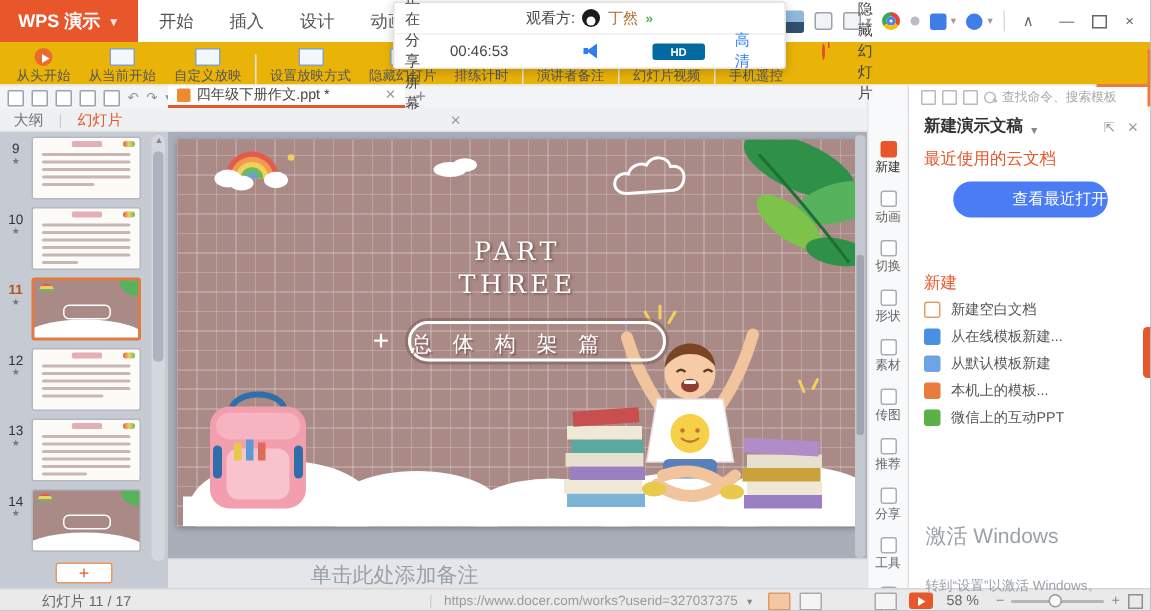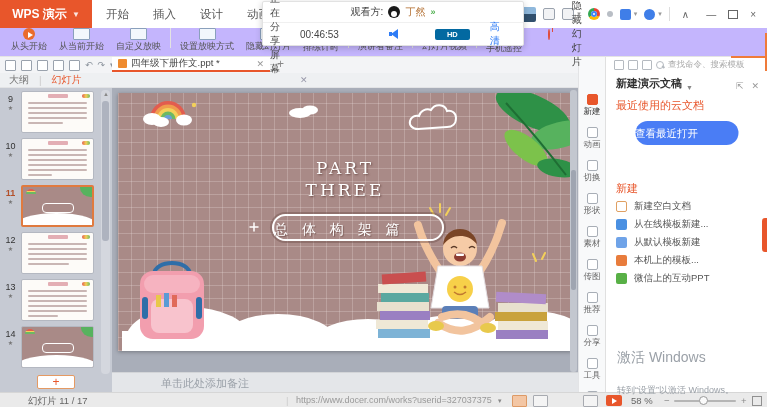--- a/index.html
+++ b/index.html
@@ -22,22 +22,22 @@
   .bsq{width:11px;height:11px;border-radius:2px;background:#3f7ee8}
   .bcr{width:11px;height:11px;border-radius:50%;background:#3f7ee8}
   .mini-caret{font-size:7px;color:#999;margin-left:-4px}
   .vdiv{width:1px;height:14px;background:#ddd}
   .wbtn{font-size:10px;color:#666;padding:0 5px}
   .restore{width:8px;height:7px;border:1px solid #666}
   .cornerline-h{position:absolute;right:0;top:56px;width:36px;height:2px;background:#ef7b3a;z-index:35}
   .cornerline-v{position:absolute;right:0;top:33px;width:2px;height:38px;background:#ef7b3a;z-index:35}
 
   
-  .ribbon{position:absolute;left:0;top:28px;width:767px;height:29px;background:#c4b5fd;border-bottom:1px solid #e4e4e4;
-          display:flex;align-items:flex-start;padding-left:5px;box-sizing:border-box}
+  .ribbon{position:absolute;left:0;top:28px;width:767px;height:29px;background:#eab308;border-bottom:1px solid #e4e4e4;
+          display:flex;align-items:flex-end;padding-left:5px;box-sizing:border-box}
   .rbtn{display:flex;flex-direction:column;align-items:center;justify-content:center;padding:0 6px;font-size:9px;color:#555;line-height:1.1;gap:2px;white-space:nowrap}
   .rsep{width:1px;height:20px;background:#e3e3e3;margin:0 3px}
   .ric{width:15px;height:10px;border:1px solid #8aa0bc;background:#f2f7fc;border-radius:1px;position:relative}
   .ric-play{width:12px;height:12px;border:none;border-radius:50%;background:#ea6b2d}
   .ric-play:after{content:"";position:absolute;left:4.5px;top:3.5px;border-left:5px solid #fff;border-top:3px solid transparent;border-bottom:3px solid transparent}
   .ric-clock{width:11px;height:11px;border-radius:50%}
   .ric-phone{width:7px;height:12px;border-radius:2px}
 
   
   .qatrow{position:absolute;left:0;top:57px;width:767px;height:16px;background:#f3f4f6;border-bottom:1px solid #e6e7e9}
@@ -110,21 +110,21 @@
   .slide svg{position:absolute;left:0;top:0}
   .part{position:absolute;left:0;top:64px;width:454px;text-align:center;color:#fff;
         font-family:"DejaVu Serif","Liberation Serif",serif;font-size:17px;letter-spacing:3px;line-height:1.3;
         text-shadow:1px 1px 2px rgba(90,55,50,.75)}
   .pill{position:absolute;left:154px;top:121px;width:172px;height:27px;border:2px solid #fff;border-radius:17px;
         box-shadow:0 0 0 2px rgba(110,80,76,.45);color:#fff;font-size:14px;letter-spacing:5px;text-align:left;
         line-height:27px;text-shadow:1px 1px 1px rgba(90,55,50,.6);box-sizing:border-box}
   .vscroll{position:absolute;right:1px;top:2px;width:7px;height:282px;background:#c3c7cf;border-radius:3px}
   .vthumb{position:absolute;left:1px;top:80px;width:5px;height:120px;background:#9fa5b1;border-radius:2px}
   .notesbar{position:absolute;left:0;top:284px;width:466px;height:20px;background:#e4e6e9;border-top:1px solid #d3d5d8;
-            font-size:11px;color:#9aa0a8;line-height:20px;padding-left:49px;box-sizing:border-box}
+            font-size:14px;color:#9aa0a8;line-height:20px;padding-left:95px;box-sizing:border-box}
 
   
   .rtoolbar{position:absolute;left:578px;top:57px;width:27px;height:335px;background:#f8f9fa;border-left:1px solid #e3e4e6;box-sizing:border-box}
   .rtitem{width:100%;height:30px;display:flex;flex-direction:column;align-items:center;justify-content:center;gap:1px;
           font-size:8.5px;color:#666;margin-top:3px}
   .rtitem:first-child{margin-top:34px}
   .rticon{width:9px;height:9px;border:1px solid #a8aeb6;border-radius:2px;background:#fff}
   .rtitem.active .rticon{background:#e8562b;border-color:#e8562b}
   .rtitem.active{color:#333}
 
@@ -134,21 +134,21 @@
              font-size:8.5px;color:#aaa;box-sizing:border-box;white-space:nowrap}
   .sqicon{width:8px;height:8px;border:1px solid #b5bac0;border-radius:1px}
   .mag{width:6px;height:6px;border:1.5px solid #b5bac0;border-radius:50%;position:relative;flex:none}
   .mag:after{content:"";position:absolute;left:4.5px;top:4.5px;width:3px;height:1.5px;background:#b5bac0;transform:rotate(45deg)}
   .pheader{position:absolute;left:10px;top:19px;right:8px;height:15px;display:flex;align-items:flex-end;gap:4px;
            font-size:11px;font-weight:bold;color:#333}
   .pheader .caret{font-size:7px;color:#888;font-weight:normal}
   .hicons{margin-left:auto;display:flex;gap:8px;color:#999;font-size:9px;font-weight:normal}
   .recent{position:absolute;left:10px;top:41px;font-size:11px;color:#e8562b}
   .bluebtn{position:absolute;left:50%;transform:translateX(-50%);top:64px;width:103px;height:24px;background:#4a7df5;
-           color:#fff;font-size:10.5px;border-radius:12px;text-align:left;line-height:24px}
+           color:#fff;font-size:10.5px;border-radius:12px;text-align:right;line-height:24px}
   .newh{position:absolute;left:10px;top:124px;font-size:11px;color:#e8562b}
   .plist{position:absolute;left:10px;top:140px;right:6px}
   .pitem{display:flex;align-items:center;gap:7px;height:18px;font-size:9.5px;color:#555;white-space:nowrap}
   .picon{width:11px;height:11px;border-radius:2px;flex:none}
   .pitem:nth-child(1) .picon{background:#fff;border:1px solid #e0a062;box-sizing:border-box}
   .pitem:nth-child(2) .picon{background:#4a90e2}
   .pitem:nth-child(3) .picon{background:#6fa3e8}
   .pitem:nth-child(4) .picon{background:#e87c3c}
   .pitem:nth-child(5) .picon{background:#58b046}
   .docerhandle{position:absolute;right:0;top:218px;width:5px;height:34px;background:#e8562b;border-radius:3px 0 0 3px;z-index:36}

